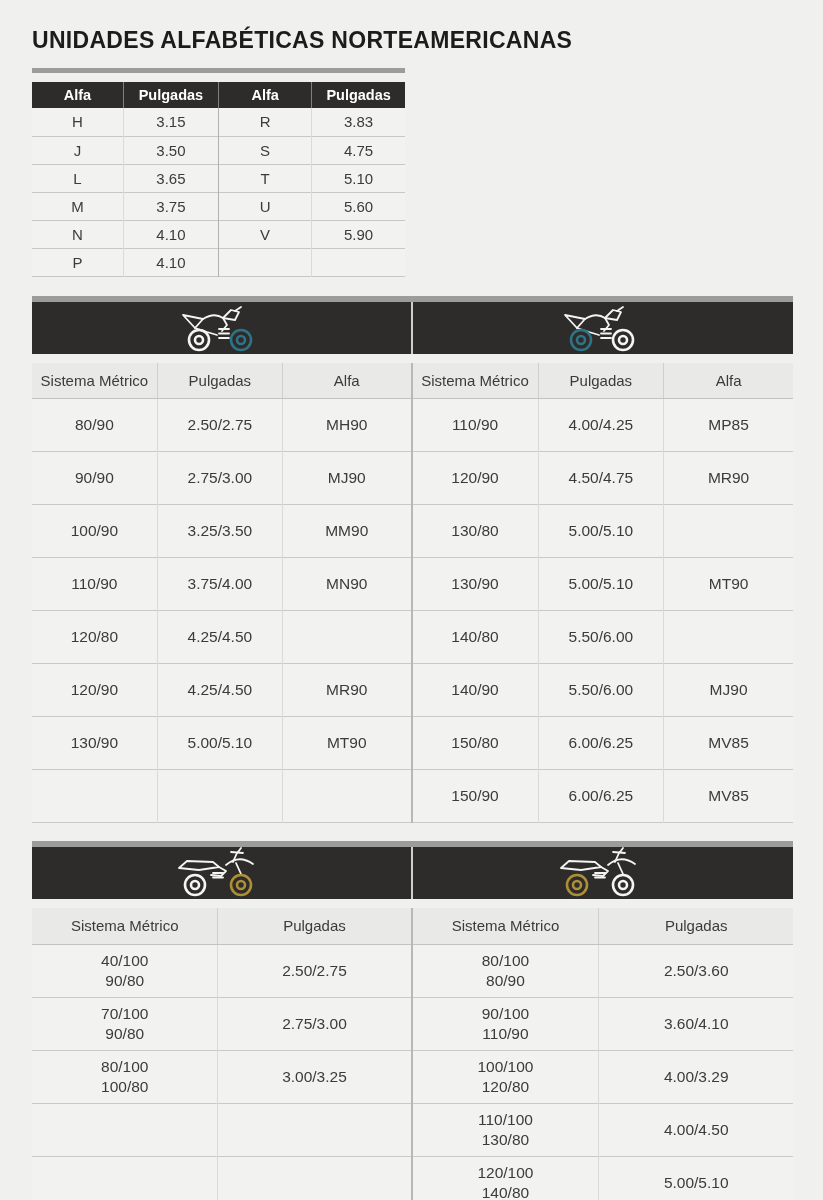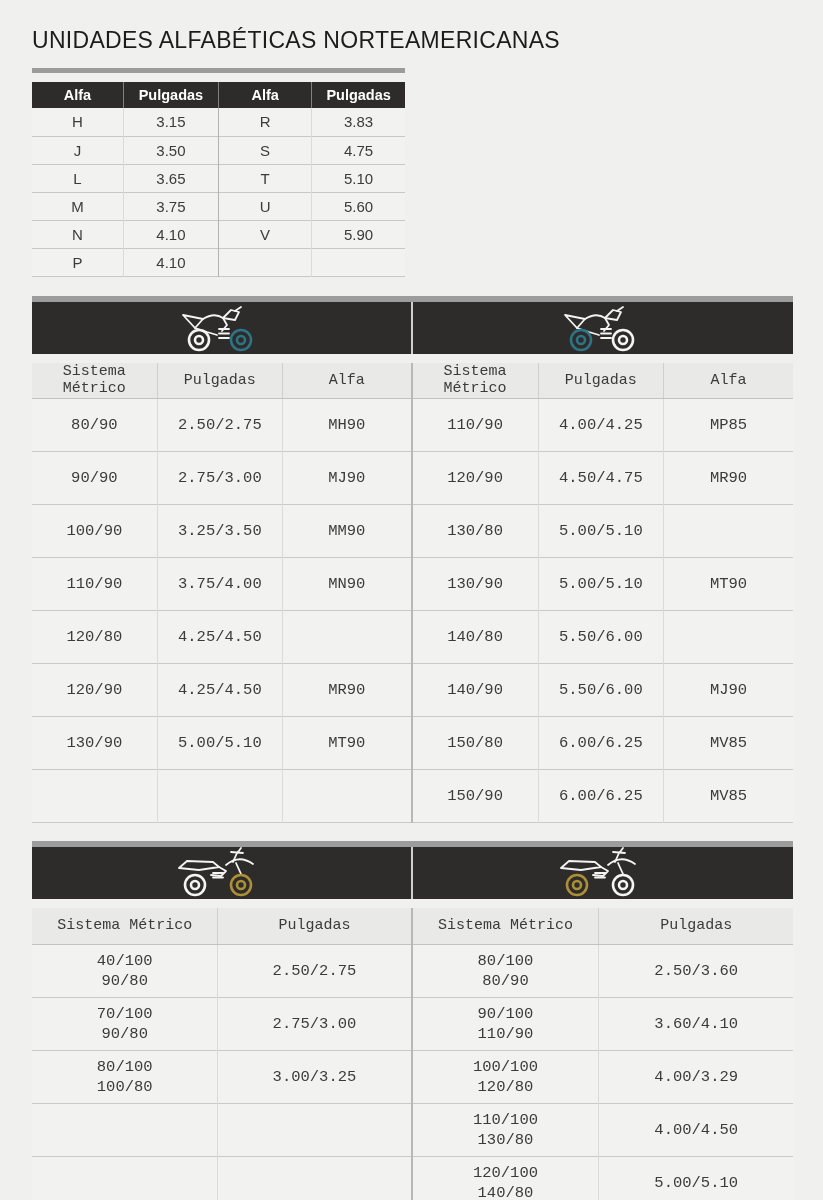--- a/index.html
+++ b/index.html
@@ -7,21 +7,21 @@
   body {
     background: #f0f0ee;
     font-family: "Liberation Sans", sans-serif;
     color: #3b3b3a;
     overflow: hidden;
   }
   .page { padding: 27px 30px 0 32px; width: 823px; }
 
   h1.title {
     font-size: 23px;
-    font-weight: normal;
+    font-weight: bold;
     letter-spacing: 0.3px;
     color: #1c1c1a;
     margin-bottom: 14px;
     white-space: nowrap;
   }
 
   .gray-bar { height: 6px; background: var(--band-gray); }
 
   
   .alpha-section { width: 373px; margin-bottom: 19px; }
@@ -67,21 +67,21 @@
     justify-content: center;
   }
   .band-half.left { border-right: 2px solid #cfcfcd; }
   .bike-icon { display: block; }
   .bike-icon path, .bike-icon line { fill: none; stroke: #f4f4f2; stroke-width: 1.8; stroke-linejoin: round; stroke-linecap: round; }
   .bike-icon circle { fill: none; stroke: #f4f4f2; stroke-width: 2.6; }
   .bike-icon circle.accent-street { stroke: var(--street-accent); }
   .bike-icon circle.accent-offroad { stroke: var(--offroad-accent); }
 
   .halves { display: flex; width: 761px; }
-  .half-table { width: 50%; font-family: Liberation Mono, monospace; }
+  .half-table { width: 50%; }
   .half-table.left { border-right: 2px solid #b8b8b6; }
   .half-table th {
     background: #e9e9e7;
     font-weight: normal;
     font-size: 15px;
     color: #3b3b3a;
     height: 36px;
     text-align: center;
     border-bottom: 1px solid #c2c2c0;
   }

